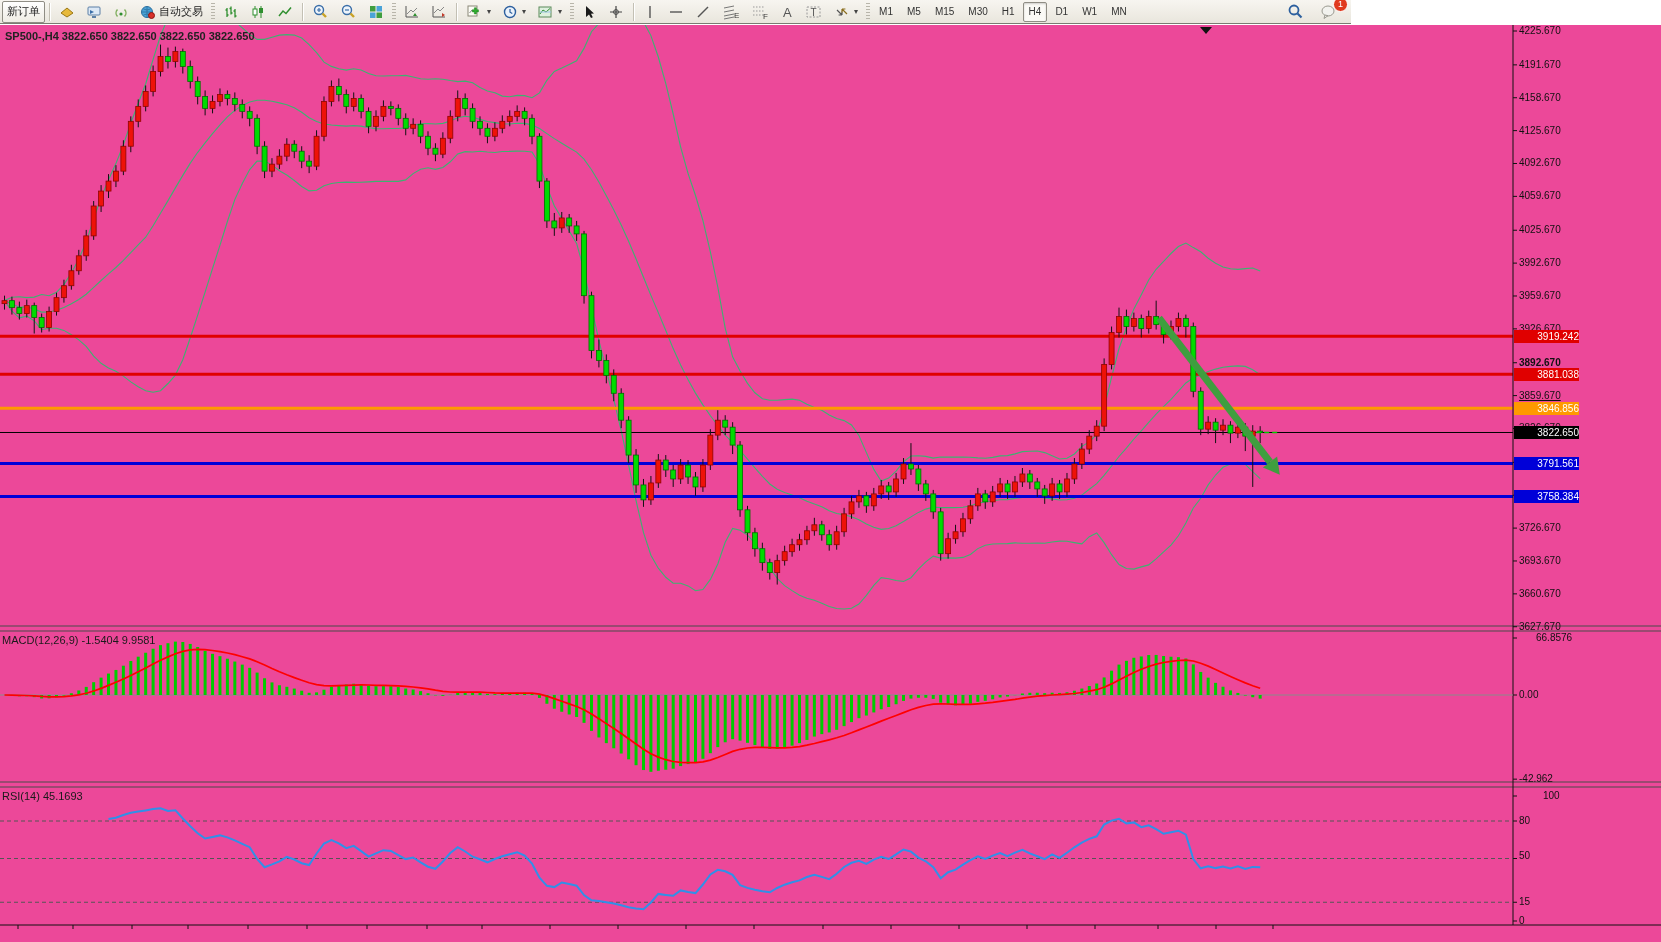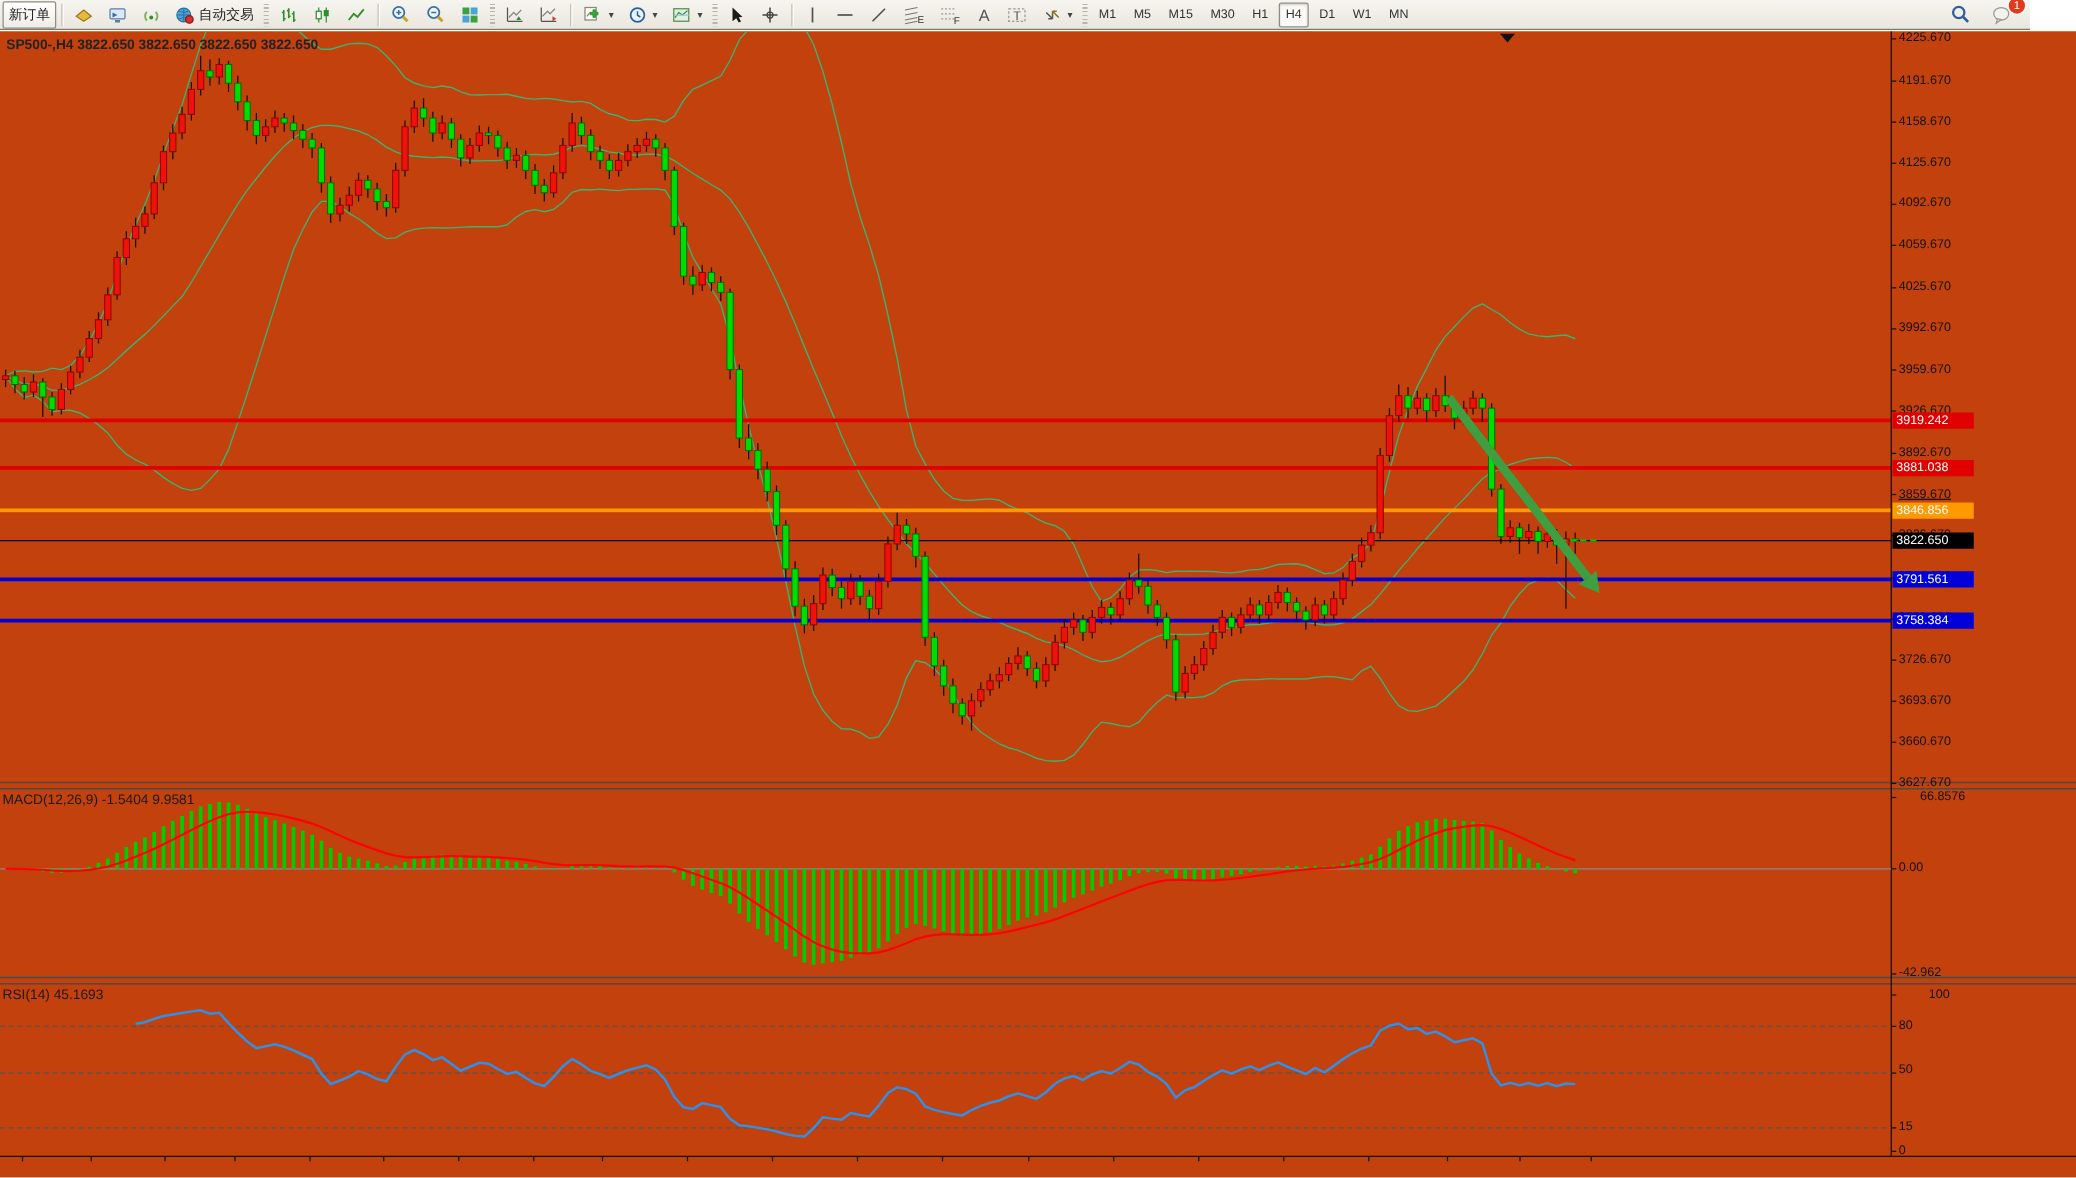--- a/index.html
+++ b/index.html
@@ -1,35 +1,35 @@
 <!DOCTYPE html>
 <html><head>
 <meta charset="utf-8">
 <style>
   html,body{margin:0;padding:0;background:#fff;width:1661px;height:942px;overflow:hidden;
     font-family:"Liberation Sans",sans-serif;-webkit-font-smoothing:none;}
   #root{position:relative;width:1661px;height:942px;background:#fff;}
   
-  .toolbar{position:absolute;left:0;top:0;width:1624px;height:24px;
+  .toolbar{position:absolute;left:0;top:0;width:1351px;height:24px;
     background:linear-gradient(#f7f5f0,#e9e6dd);border-bottom:1px solid #7a7a72;
     display:flex;align-items:center;gap:1px;padding:0 2px;box-sizing:border-box;z-index:30;}
   .tb-btn{height:20px;display:flex;align-items:center;gap:3px;padding:0 4px;border:1px solid transparent;
     border-radius:2px;font-size:11px;color:#222;cursor:default;white-space:nowrap;}
   .tb-btn.bordered{border:1px solid #8f8d84;background:linear-gradient(#fff,#efece4);}
   .tb-sep{width:1px;height:18px;background:#c3c0b4;margin:0 3px;box-shadow:1px 0 0 #fff;}
   .tb-grip{width:4px;height:18px;margin:0 2px;background:repeating-linear-gradient(#b8b5aa 0 1px,transparent 1px 3px);}
   .tf-btn{height:18px;padding:0 5px;font-size:10px;color:#333;border:1px solid transparent;border-radius:2px;
     display:flex;align-items:center;}
   .tf-btn.active{border:1px solid #8f8d84;background:#fbfaf6;box-shadow:inset 0 1px 2px rgba(0,0,0,.18);}
   .caret{font-size:8px;color:#444;margin-left:1px;}
   .tb-right{margin-left:auto;display:flex;align-items:center;gap:6px;padding-right:6px;}
   .badge-count{position:absolute;right:-6px;top:-5px;background:#e03a1e;color:#fff;border-radius:50%;
     width:13px;height:13px;font-size:9px;display:flex;align-items:center;justify-content:center;border:1px solid #fff;}
   
-  #chartArea{position:absolute;left:0;top:25px;width:1661px;height:917px;background:#c2410c;}
+  #chartArea{position:absolute;left:0;top:25px;width:1661px;height:917px;background:#ec4899;text-align:right;}
   #plot{position:absolute;left:0;top:0;}
   .overlay-label{position:absolute;font-size:11px;color:#1a1a1a;z-index:5;white-space:nowrap;}
   .axis-label{position:absolute;left:1519px;font-size:10px;color:#111;line-height:12px;white-space:nowrap;z-index:4;}
   .price-badge{position:absolute;left:1514px;width:62px;height:13px;font-size:10px;line-height:13px;
     color:#fff;padding-left:3px;z-index:6;}
 </style>
 </head>
 <body>
 
 <div id="root">
@@ -843,21 +843,21 @@
         <div class="axis-label" style="top: 0px;">4225.670</div>
         <div class="axis-label" style="top: 33.8708px;">4191.670</div>
         <div class="axis-label" style="top: 66.7454px;">4158.670</div>
         <div class="axis-label" style="top: 99.62px;">4125.670</div>
         <div class="axis-label" style="top: 132.495px;">4092.670</div>
         <div class="axis-label" style="top: 165.369px;">4059.670</div>
         <div class="axis-label" style="top: 199.24px;">4025.670</div>
         <div class="axis-label" style="top: 232.115px;">3992.670</div>
         <div class="axis-label" style="top: 264.989px;">3959.670</div>
         <div class="axis-label" style="top: 297.864px;">3926.670</div>
-        <div class="axis-label" style="top: 331.735px;">3892.670</div>
+        <div class="axis-label" style="top: 331.735px; font-weight: bold;">3892.670</div>
         <div class="axis-label" style="top: 364.609px; text-decoration: underline;">3859.670</div>
         <div class="axis-label" style="top: 397.484px;">3826.670</div>
         <div class="axis-label" style="top: 431.355px;">3792.670</div>
         <div class="axis-label" style="top: 464.229px;">3759.670</div>
         <div class="axis-label" style="top: 497.104px;">3726.670</div>
         <div class="axis-label" style="top: 529.978px;">3693.670</div>
         <div class="axis-label" style="top: 562.853px;">3660.670</div>
         <div class="axis-label" style="top: 595.728px;">3627.670</div>
         <div class="axis-label" style="top: 607.004px; padding-left: 17px;">66.8576</div>
         <div class="axis-label" style="top: 664px;">0.00</div>

